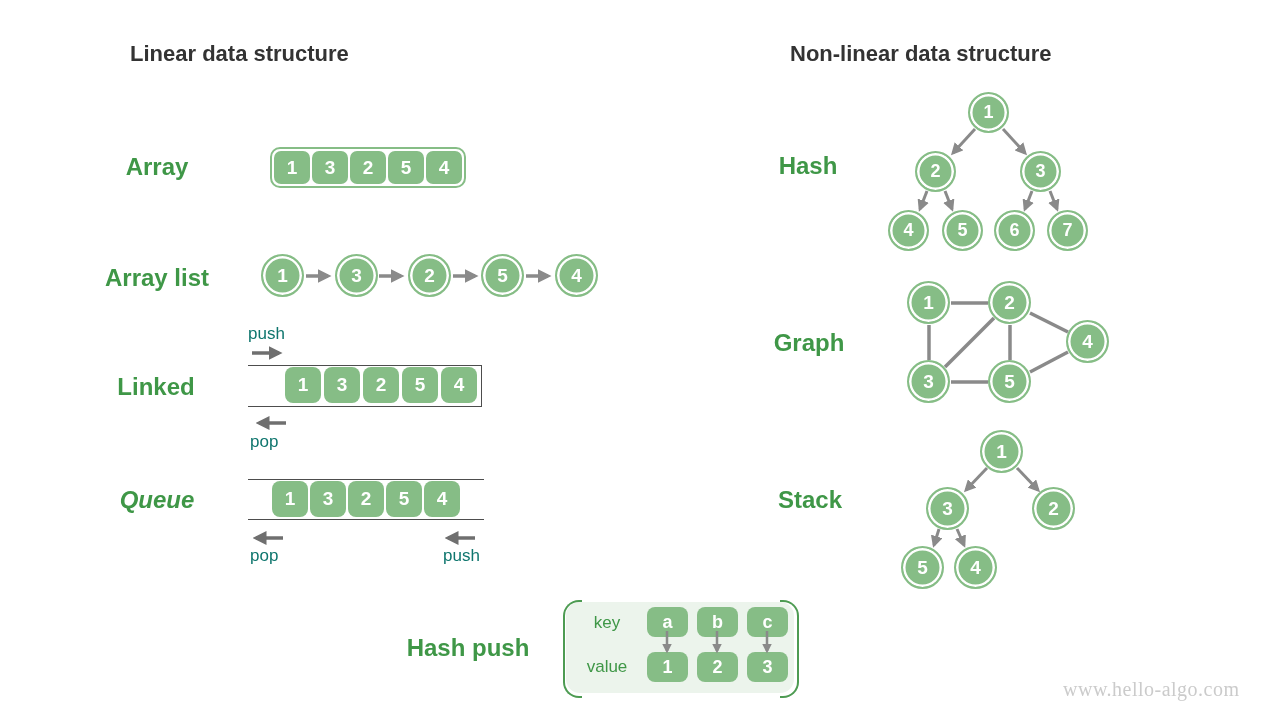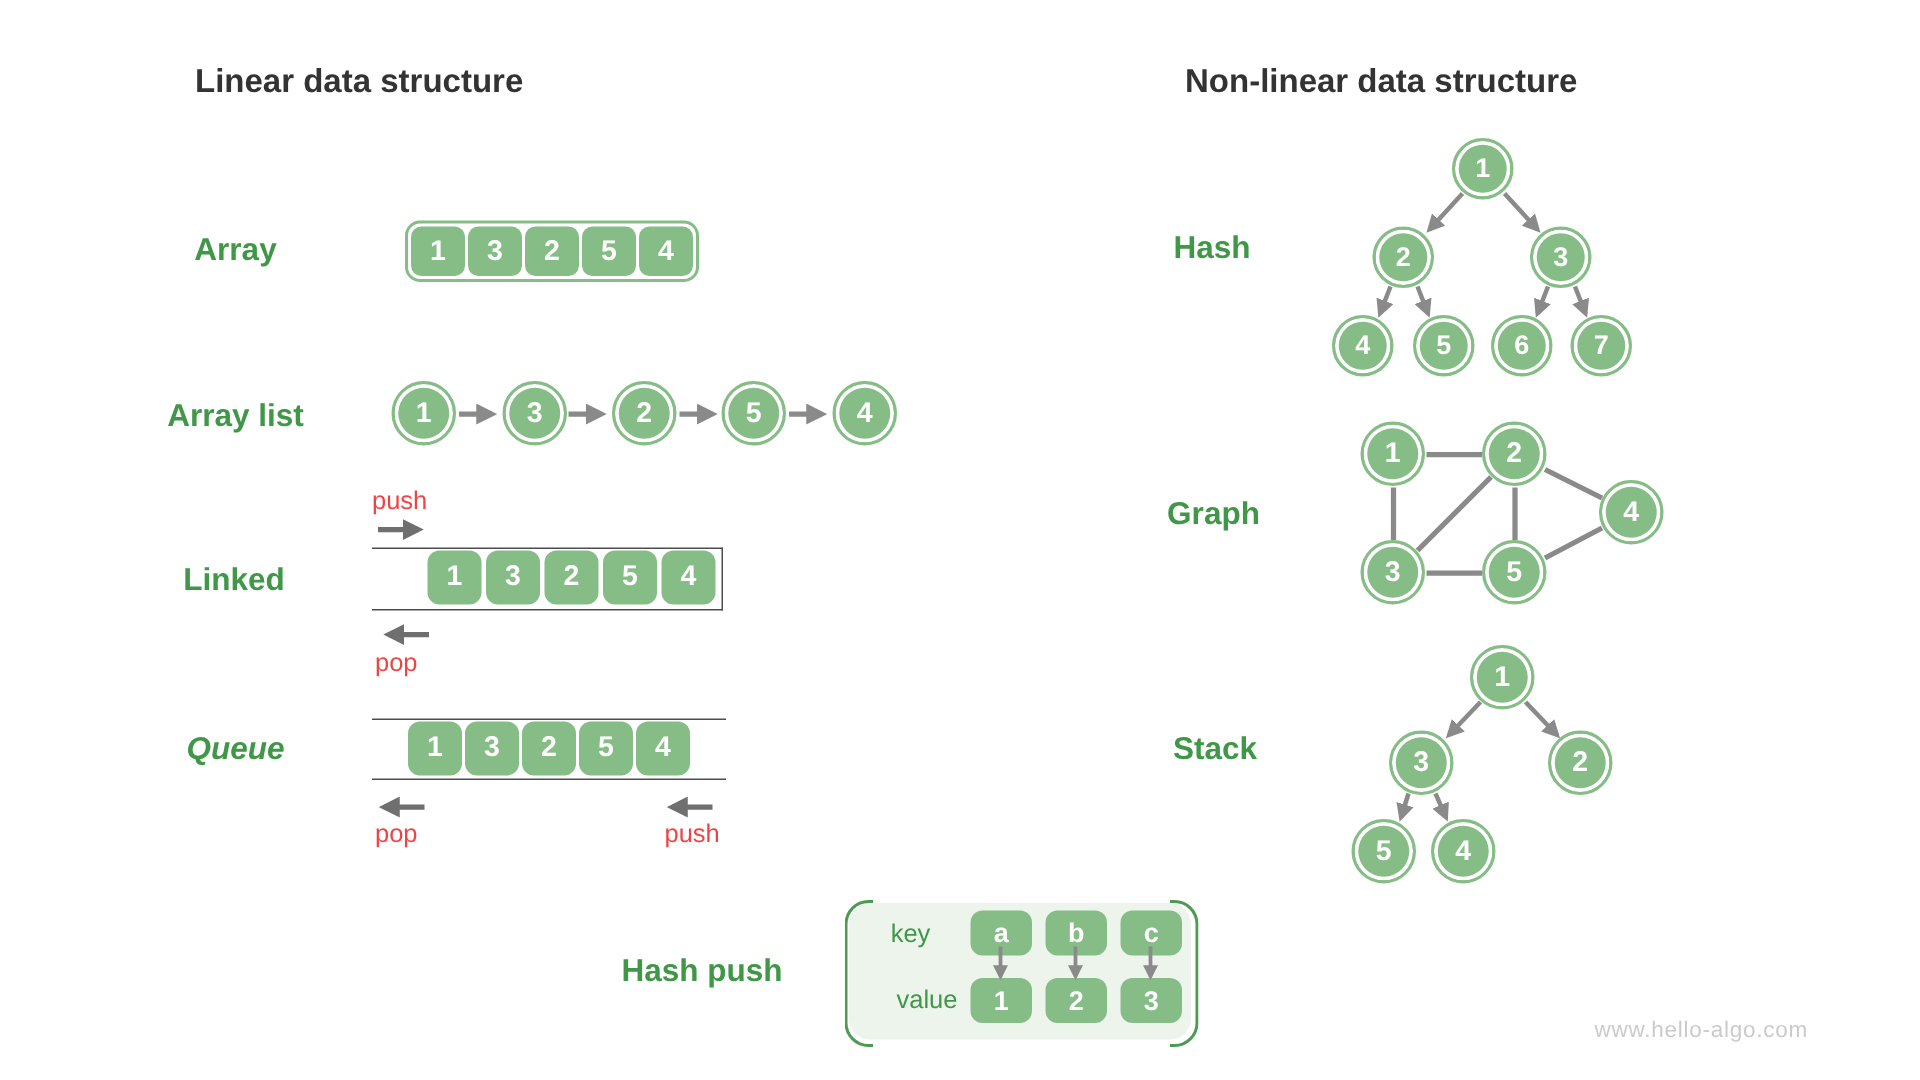--- a/index.html
+++ b/index.html
@@ -4,21 +4,21 @@
 <style>
   html,body { margin:0; padding:0; background:#fff; }
   #canvas {
     position:relative; width:1280px; height:720px; background:#ffffff;
     font-family:"Liberation Sans", sans-serif; overflow:hidden;
   }
   .title {
     position:absolute; font-size:22px; font-weight:700; color:#333333; white-space:nowrap;
   }
   .lbl {
-    position:absolute; transform:translate(-50%,-50%); font-size:21px; font-weight:700;
+    position:absolute; transform:translate(-50%,-50%); font-size:24px; font-weight:700;
     color:#3f9747; white-space:nowrap; text-align:center;
   }
   .cells { position:absolute; display:flex; }
   .cell {
     background:#86bd86; border-radius:8px; color:#ffffff; font-weight:700; font-size:19px;
     display:flex; align-items:center; justify-content:center;
   }
   .array-box {
     position:absolute; left:270px; top:147px; border:2.5px solid #86bd86; border-radius:10px;
     padding:2px; display:flex; gap:2px; background:#ffffff;
@@ -29,21 +29,21 @@
     box-shadow:inset 0 0 0 2.5px #ffffff; color:#ffffff; font-weight:700;
     display:flex; align-items:center; justify-content:center;
   }
   .node.md { width:39px; height:39px; font-size:19px; }
   .node.sm { width:37px; height:37px; font-size:18px; }
   .stack-box {
     position:absolute; left:248px; top:365px; width:233px; height:40px;
     border:1.4px solid #4d4d4d; border-left:none; background:#ffffff;
   }
   .hline { position:absolute; height:0; border-top:1.4px solid #4d4d4d; }
-  .ptext { position:absolute; font-size:17px; color:#ef4444; white-space:nowrap; }
+  .ptext { position:absolute; font-size:17px; color:#0f766e; white-space:nowrap; }
   .hash-bg {
     position:absolute; left:566px; top:602px; width:228px; height:91px;
     background:#ecf4ec; border-radius:14px;
   }
   .bracket { position:absolute; width:17px; height:94px; top:600px; }
   .bracket.l {
     left:563px; border:2.5px solid #4d9b52; border-right:none; border-radius:16px 0 0 16px;
   }
   .bracket.r {
     left:780px; border:2.5px solid #4d9b52; border-left:none; border-radius:0 16px 16px 0;
@@ -51,22 +51,22 @@
   .hash-lbl {
     position:absolute; transform:translate(-50%,-50%); font-size:17px; font-weight:500;
     color:#3f9747; white-space:nowrap;
   }
   .hash-cell {
     position:absolute; width:41px; height:30px; background:#86bd86; border-radius:8px;
     color:#ffffff; font-weight:700; font-size:18px;
     display:flex; align-items:center; justify-content:center;
   }
   .watermark {
-    position:absolute; left:1063px; top:678px; font-family:Liberation Sans, sans-serif;
-    font-size:15px; color:#cbcbcb; letter-spacing:0.5px;
+    position:absolute; left:1063px; top:678px; font-family:Liberation Serif, serif;
+    font-size:20px; color:#cbcbcb; letter-spacing:0.5px;
   }
   svg.overlay { position:absolute; left:0; top:0; z-index:6; pointer-events:none; }
   .node, .cells, .array-box, .hash-cell { z-index:3; }
 </style>
 </head>
 <body>
 
 <div id="canvas">
 
   <div class="title" style="left:790px; top:41px;">Non-linear data structure</div>
@@ -115,21 +115,21 @@
     <div class="cell" style="width:36px;height:36px;">4</div>
   </div>
   <div class="hline" style="left:248px; top:519px; width:236px;"></div>
   <div class="ptext" style="left:250px; top:546px;">pop</div>
   <div class="ptext" style="left:443px; top:546px;">push</div>
 
   <div class="hash-bg"></div>
   <div class="bracket l"></div>
   <div class="bracket r"></div>
   <div class="hash-lbl" style="left:607px; top:623px;">key</div>
-  <div class="hash-lbl" style="left:607px; top:667px;margin-left:11px;">value</div>
+  <div class="hash-lbl" style="left:607px; top:667px;">value</div>
   <div class="hash-cell" style="left:647px; top:607px;">a</div>
   <div class="hash-cell" style="left:697px; top:607px;">b</div>
   <div class="hash-cell" style="left:747px; top:607px;">c</div>
   <div class="hash-cell" style="left:647px; top:652px;">1</div>
   <div class="hash-cell" style="left:697px; top:652px;">2</div>
   <div class="hash-cell" style="left:747px; top:652px;">3</div>
 
   <div class="node sm" style="left:968px; top:92px;">1</div>
   <div class="node sm" style="left:915px; top:151px;">2</div>
   <div class="node sm" style="left:1020px; top:151px;">3</div>

